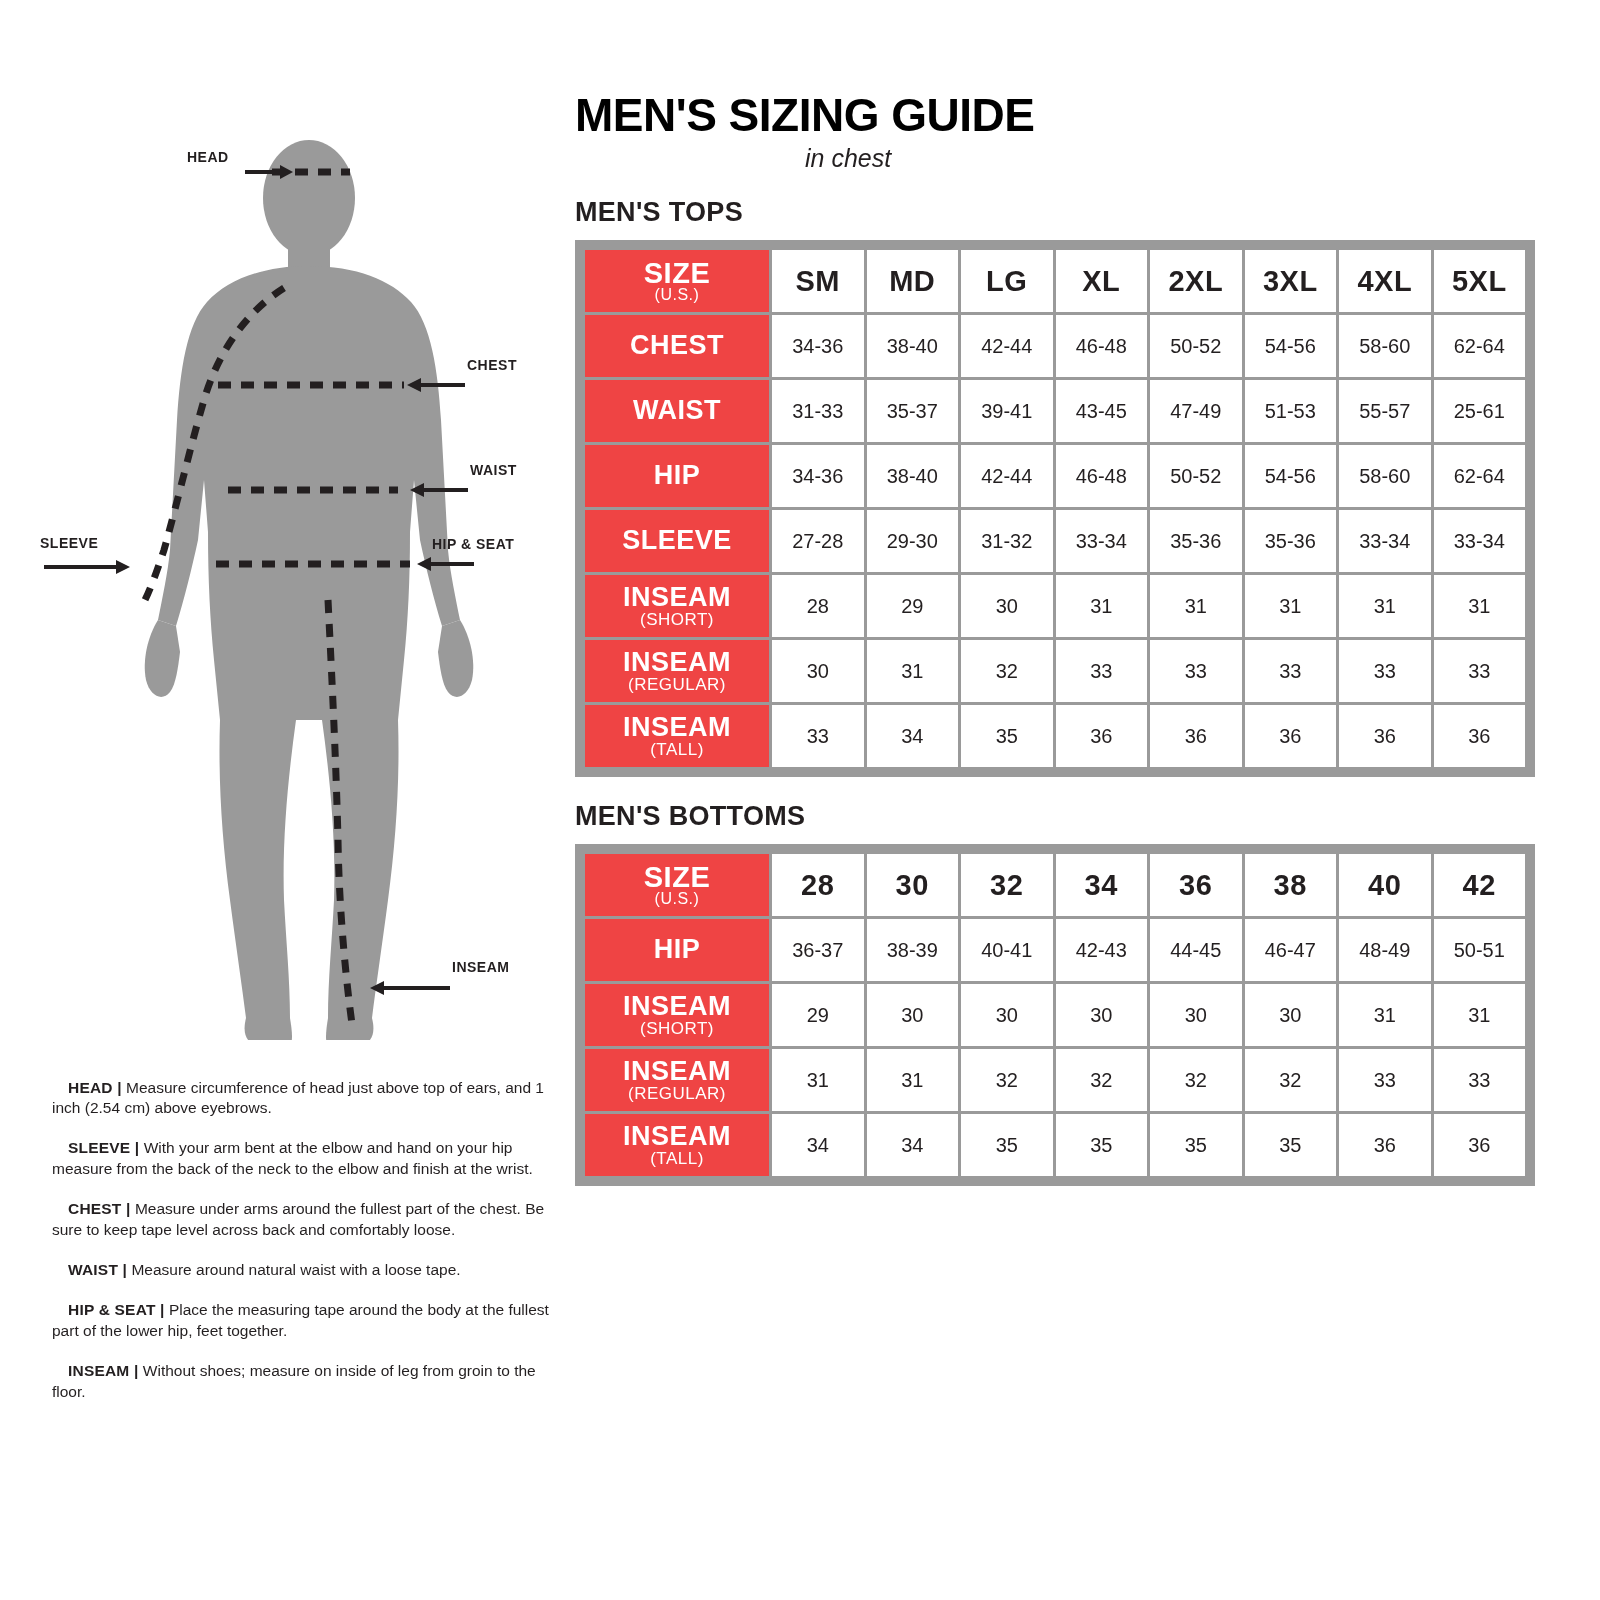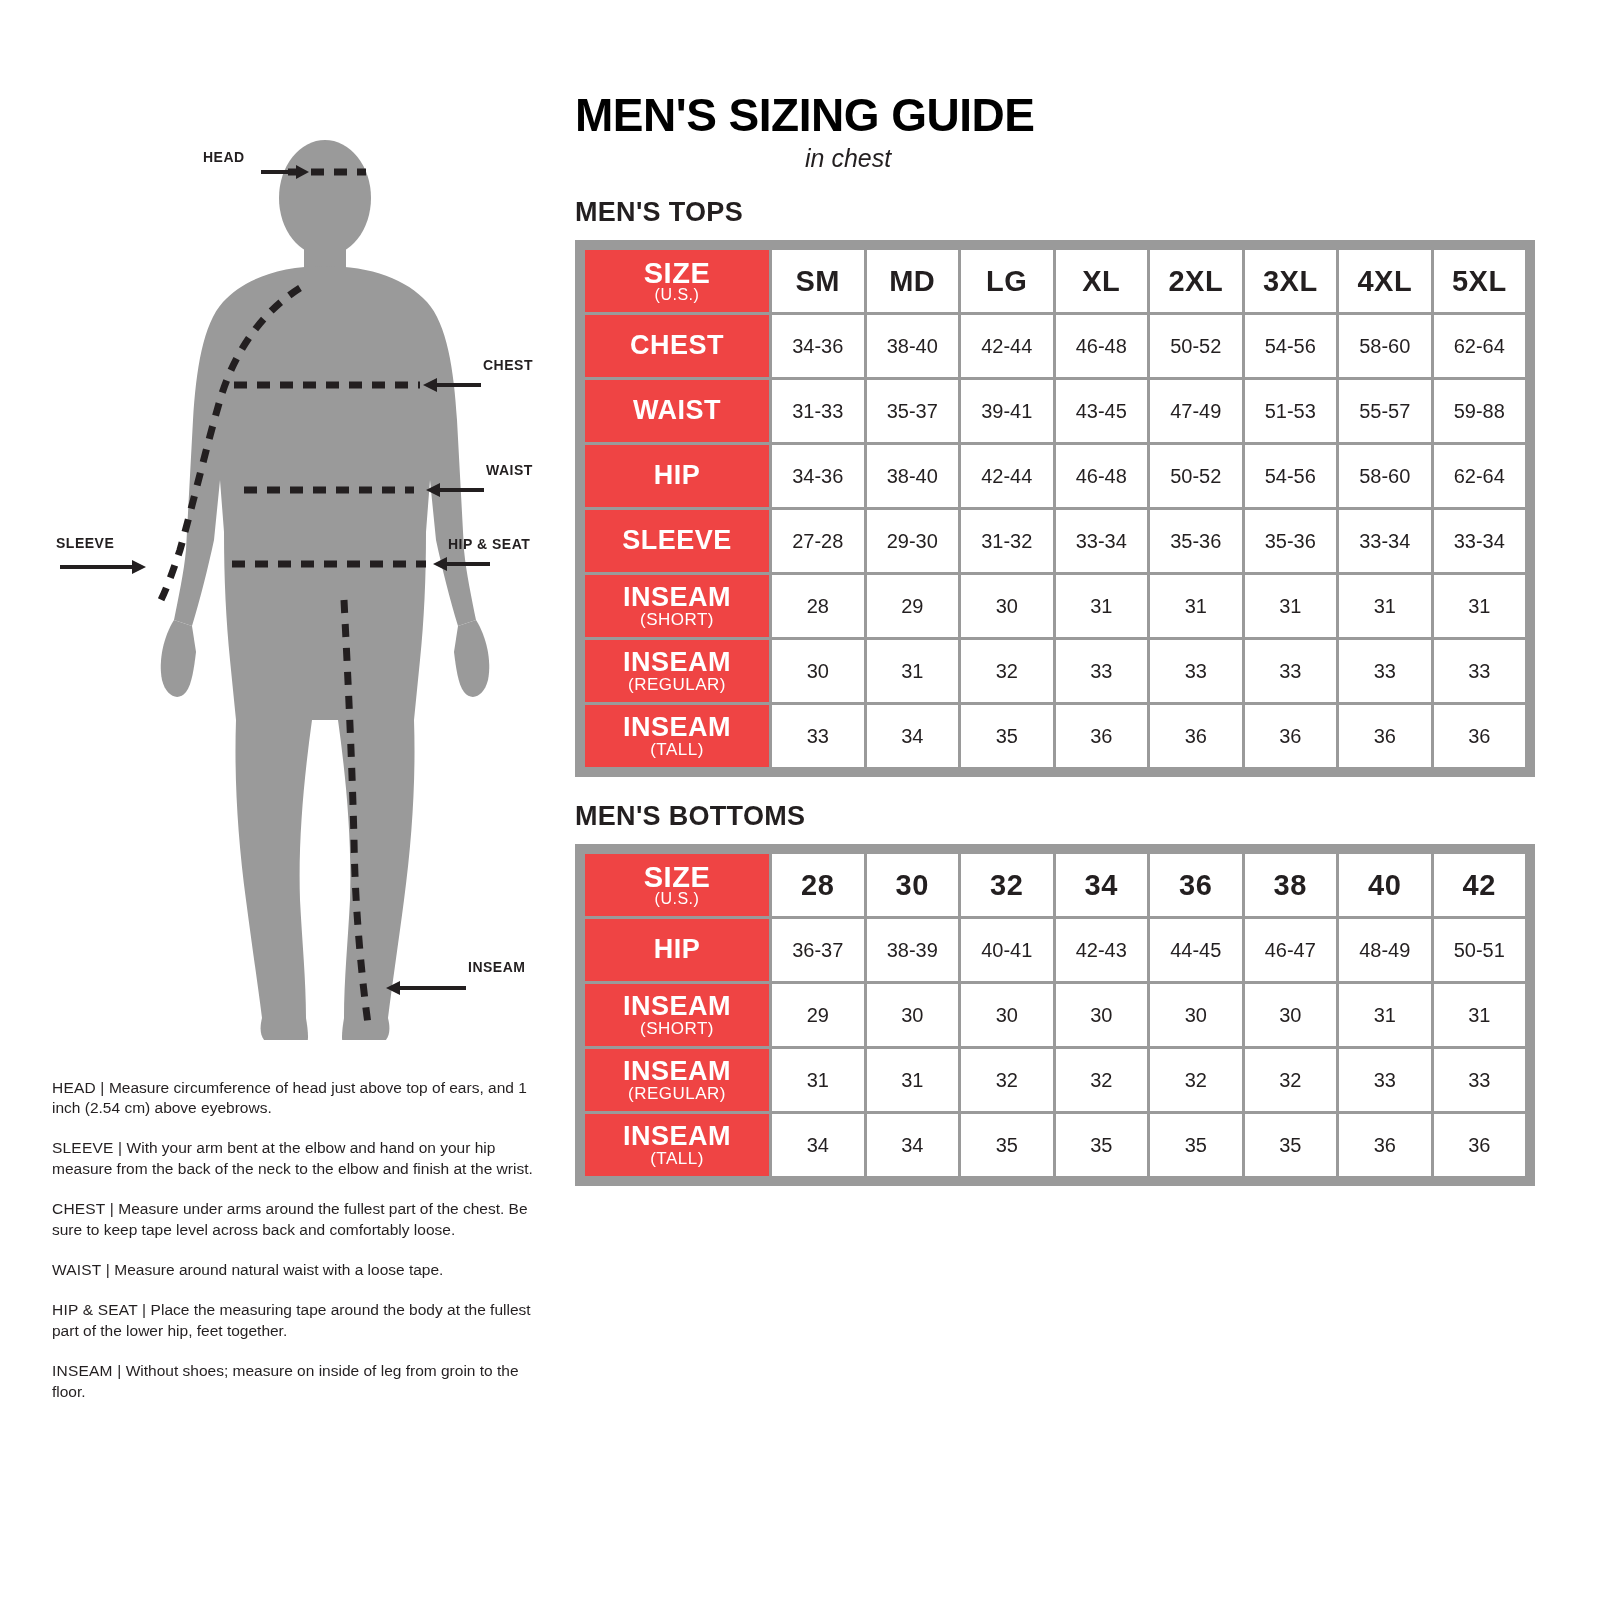--- a/index.html
+++ b/index.html
@@ -17,42 +17,43 @@
   }
   .page {
     position: relative;
     width: 1600px;
     height: 1600px;
   }
 
   
   .figure-wrap {
     position: absolute;
-    left: 48px;
+    left: 32px;
     top: 80px;
     width: 520px;
     height: 960px;
   }
   .figure-svg { display: block; }
 
   .notes {
     position: absolute;
     left: 52px;
     top: 1062px;
     width: 500px;
   }
   .note {
     font-size: 15.5px;
     line-height: 1.35;
     color: #231f20;
     margin-bottom: 19px;
   }
   .note b {
-    font-weight: normal;
+    font-weight: bold;
     letter-spacing: 0.2px;
+    margin-left: 16px;
   }
 
   
   .right {
     position: absolute;
     left: 575px;
     top: 92px;
     width: 960px;
   }
   .guide-title {
@@ -298,21 +299,21 @@
             <td class="rowhead">
               <span>WAIST</span>
             </td>
             <td>31-33</td>
             <td>35-37</td>
             <td>39-41</td>
             <td>43-45</td>
             <td>47-49</td>
             <td>51-53</td>
             <td>55-57</td>
-            <td>59-88</td>
+            <td>25-61</td>
           </tr>
 
           <tr>
             <td class="rowhead">
               <span>HIP</span>
             </td>
             <td>34-36</td>
             <td>38-40</td>
             <td>42-44</td>
             <td>46-48</td>

